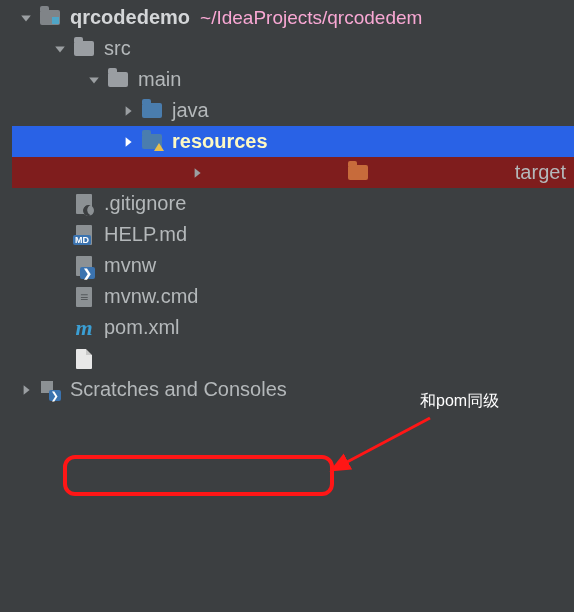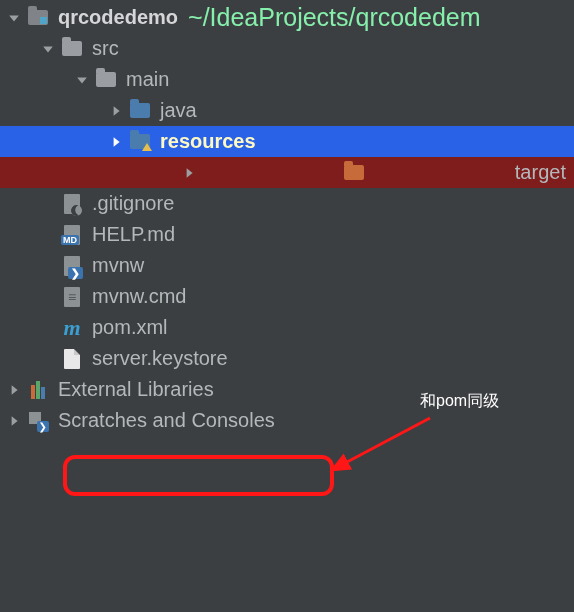--- a/index.html
+++ b/index.html
@@ -8,21 +8,21 @@
     padding: 0;
     width: 574px;
     height: 612px;
     background: #3C3F41;
     font-family: "Lucida Grande", "Segoe UI", sans-serif;
     font-size: 20px;
     color: #B4B8BA;
     overflow: hidden;
     position: relative;
   }
-  .tree { padding-top: 2px; }
+  .tree { padding-top: 2px; padding-left: 12px; }
   .row {
     display: flex;
     align-items: center;
     height: 31px;
     white-space: nowrap;
     padding-right: 8px;
   }
   .row.selected {
     background: #2962E6;
     color: #FFFFFF;
@@ -46,21 +46,21 @@
     width: 24px;
     height: 24px;
     display: inline-flex;
     align-items: center;
     justify-content: center;
     margin-right: 8px;
     flex-shrink: 0;
   }
   .bold { font-weight: bold; color: #D4D6D8; }
   .row.selected .bold { color: #FFFFFF; }
-  .dim { color: #86efac; margin-left: 10px; font-size: 25px; }
+  .dim { color: #f9a8d4; margin-left: 10px; font-size: 19px; }
   .row.selected .label { color: #fef9c3; }
 
   
   .highlight-box {
     position: absolute;
     left: 63px;
     top: 455px;
     width: 271px;
     height: 41px;
     border: 4px solid #FF1616;
@@ -247,39 +247,22 @@
         <span class="maven-m">m</span>
       </span>
     <span class="label">pom.xml</span>
   </div>
 
   <div class="row">
     <span class="indent" style="width:60px"></span>
     <span class="icon">
         <span class="file-plain"></span>
       </span>
-    <span class="label">server.keystore</span>
-  </div>
-
-  <div class="row">
-    <span class="indent" style="width:6px"></span>
-    <span class="arrow">
-      <svg viewBox="0 0 10 10">
-          <path d="M3 1 L8 5 L3 9 Z" fill="#9B9FA2"></path>
-        </svg>
-    </span>
-    <span class="icon">
-        <span class="lib-icon">
-          <span></span>
-          <span></span>
-          <span></span>
-        </span>
-      </span>
-    <span class="label">External Libraries</span>
-  </div>
+  </div>
+
 
   <div class="row">
     <span class="indent" style="width:6px"></span>
     <span class="arrow">
       <svg viewBox="0 0 10 10">
           <path d="M3 1 L8 5 L3 9 Z" fill="#9B9FA2"></path>
         </svg>
     </span>
     <span class="icon">
         <span class="scratch-icon"></span>

